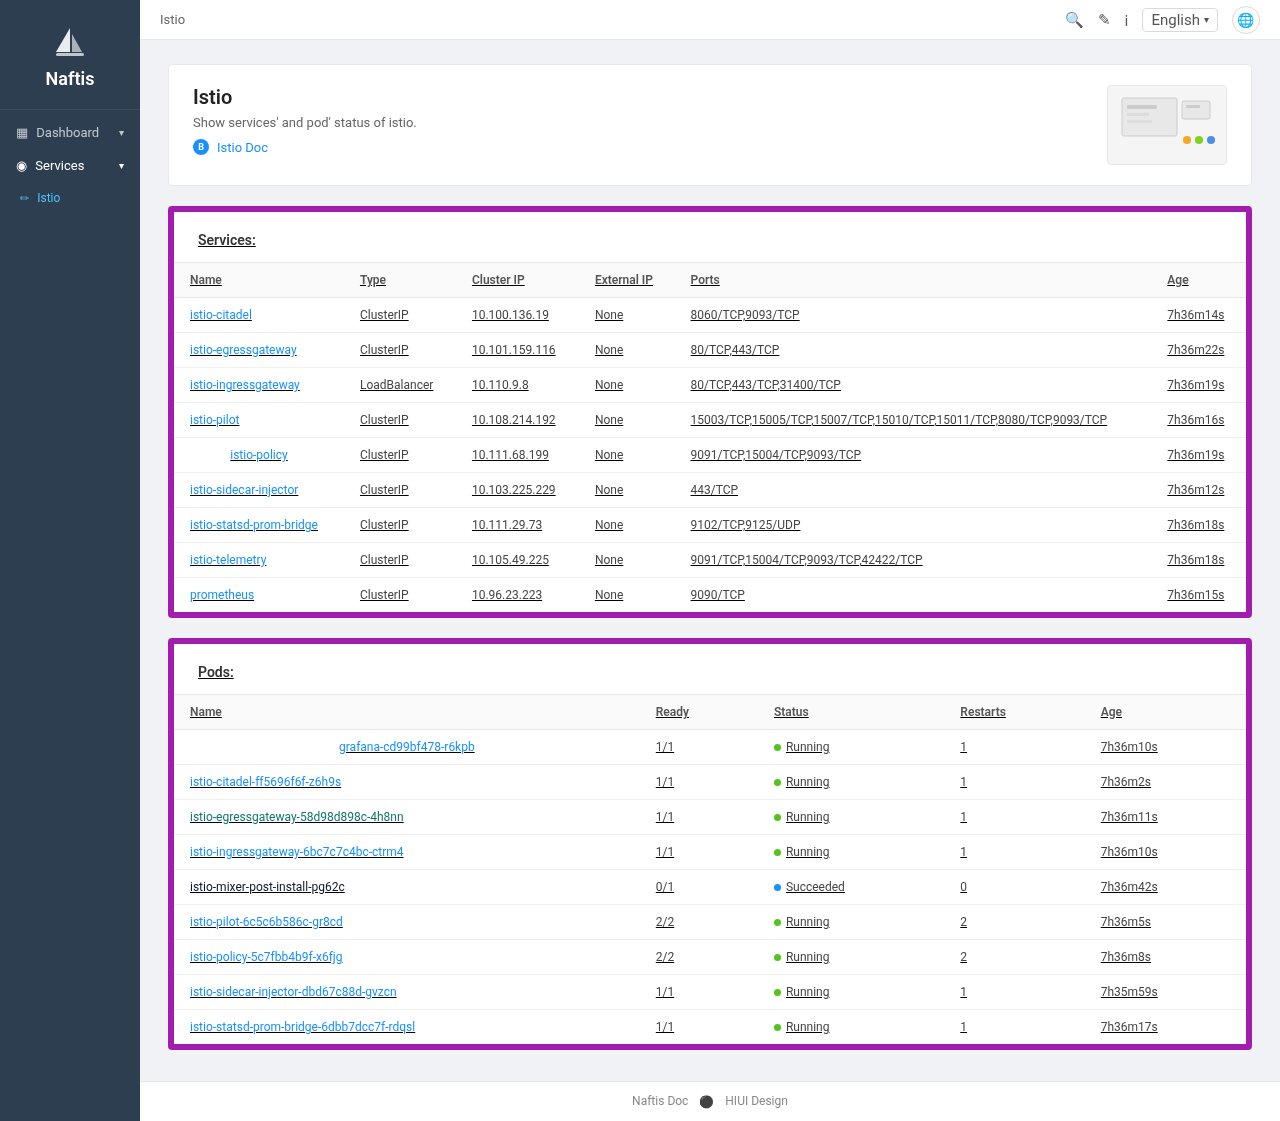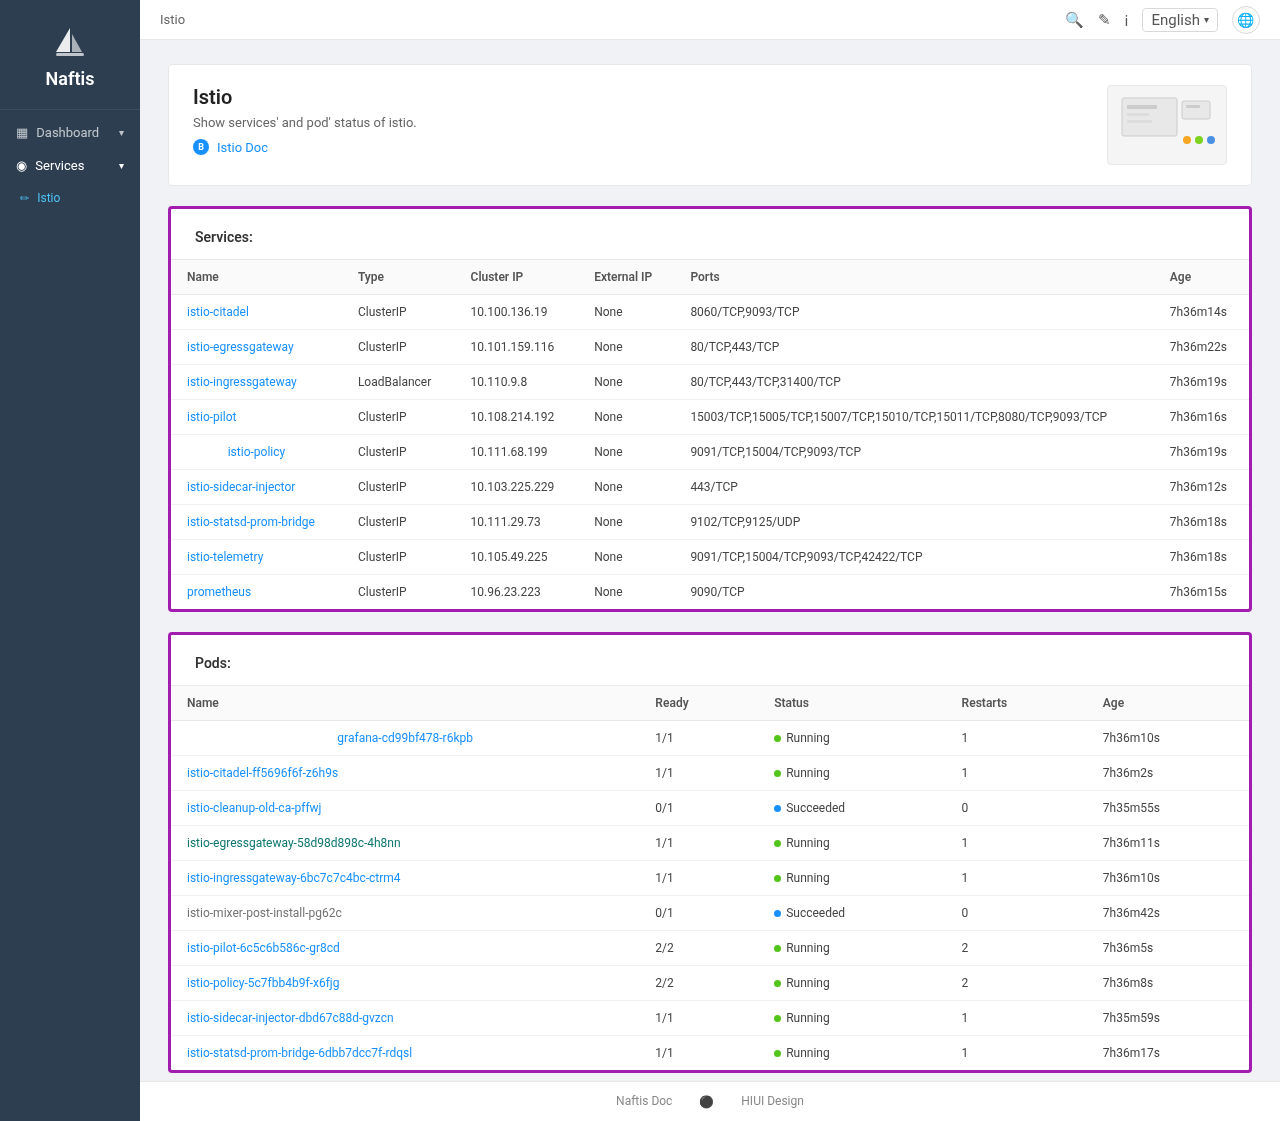--- a/index.html
+++ b/index.html
@@ -115,24 +115,25 @@
       background: #f5f5f5;
       border: 1px solid #e8e8e8;
       border-radius: 4px;
       display: flex; align-items: center; justify-content: center;
       overflow: hidden;
     }
 
     
     .section-card {
       background: #fff;
-      border: 3px solid #a21caf;
+      border: 6px solid #a21caf;
       border-radius: 4px;
       margin-bottom: 20px;
       padding: 20px 0 0;
+      text-decoration: underline;
     }
     .section-title {
       font-size: 14px;
       font-weight: 600;
       color: #333;
       padding: 0 24px 14px;
     }
 
     
     table { width: 100%; border-collapse: collapse; }
@@ -148,21 +149,21 @@
     
     #footer {
       background: #fff;
       border-top: 1px solid #e8e8e8;
       padding: 12px 0;
       text-align: center;
       font-size: 12px;
       color: #888;
       flex-shrink: 0;
     }
-    #footer a { color: #888; text-decoration: none; margin: 0 20px; }
+    #footer a { color: #888; text-decoration: none; margin: 0 4px; }
     #footer .github-icon { display: inline-block; margin: 0 4px; vertical-align: middle; }
 
     
     .doc-icon {
       display: inline-flex; align-items: center; justify-content: center;
       width: 16px; height: 16px;
       background: #1890ff;
       border-radius: 50%;
       color: #fff;
       font-size: 9px;
@@ -356,42 +357,35 @@
       <td>7h36m10s</td>
     </tr>
             <tr>
       <td style="color:#1890ff;cursor:pointer;">istio-citadel-ff5696f6f-z6h9s</td>
       <td>1/1</td>
       <td><span class="status-dot dot-running"></span>Running</td>
       <td>1</td>
       <td>7h36m2s</td>
     </tr>
             <tr>
-      <td style="color:#1890ff;cursor:pointer;">istio-cleanup-old-ca-pffwj</td>
-      <td>0/1</td>
-      <td><span class="status-dot dot-succeeded"></span>Succeeded</td>
-      <td>0</td>
-      <td>7h35m55s</td>
-    </tr>
-            <tr>
       <td style="color:#0f766e;cursor:pointer;">istio-egressgateway-58d98d898c-4h8nn</td>
       <td>1/1</td>
       <td><span class="status-dot dot-running"></span>Running</td>
       <td>1</td>
       <td>7h36m11s</td>
     </tr>
             <tr>
       <td style="color:#1890ff;cursor:pointer;">istio-ingressgateway-6bc7c7c4bc-ctrm4</td>
       <td>1/1</td>
       <td><span class="status-dot dot-running"></span>Running</td>
       <td>1</td>
       <td>7h36m10s</td>
     </tr>
             <tr>
-      <td style="color:#737373;cursor:pointer;margin-top:47px;">istio-mixer-post-install-pg62c</td>
+      <td style="color:#0f172a;cursor:pointer;margin-top:47px;">istio-mixer-post-install-pg62c</td>
       <td>0/1</td>
       <td><span class="status-dot dot-succeeded"></span>Succeeded</td>
       <td>0</td>
       <td>7h36m42s</td>
     </tr>
             <tr>
       <td style="color:#1890ff;cursor:pointer;">istio-pilot-6c5c6b586c-gr8cd</td>
       <td>2/2</td>
       <td><span class="status-dot dot-running"></span>Running</td>
       <td>2</td>

